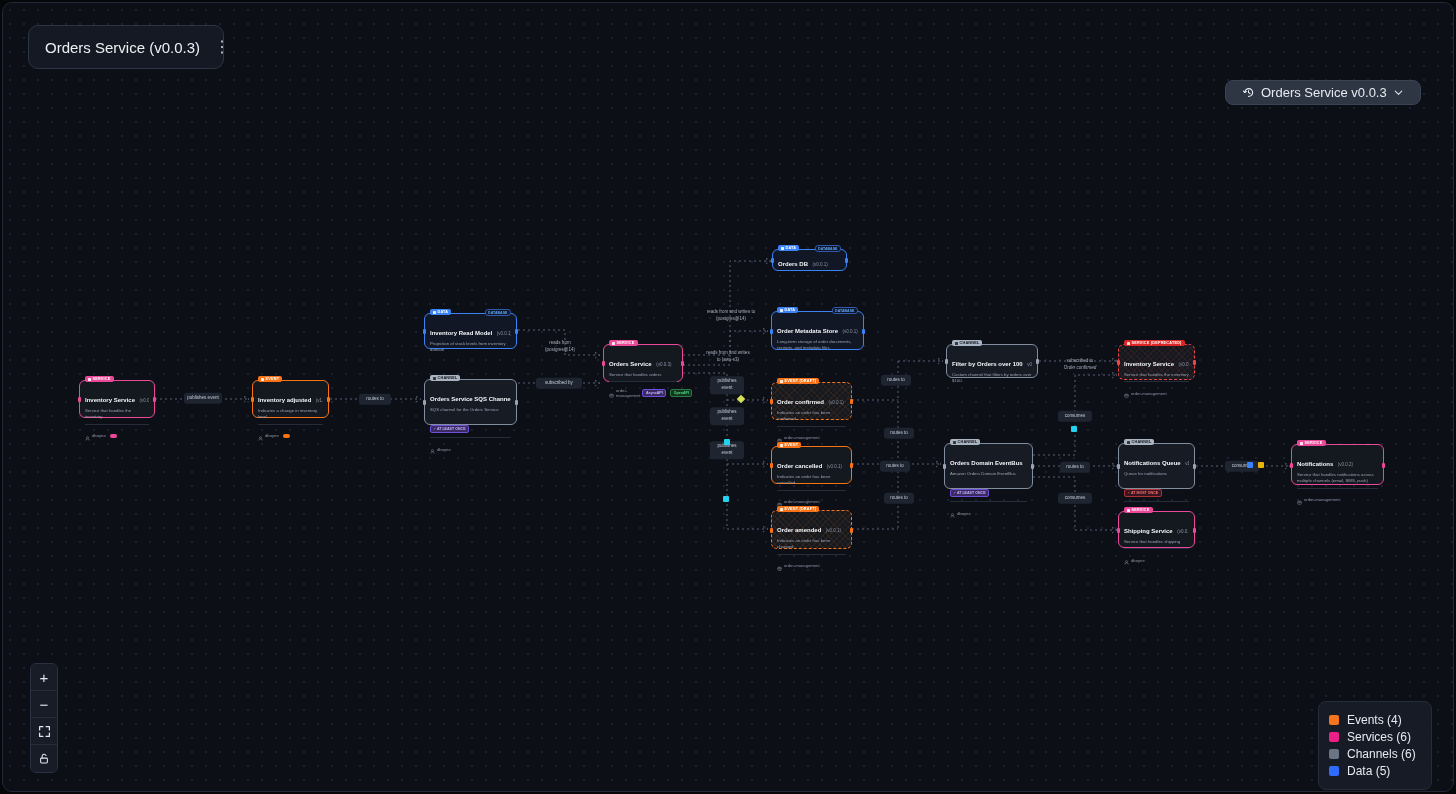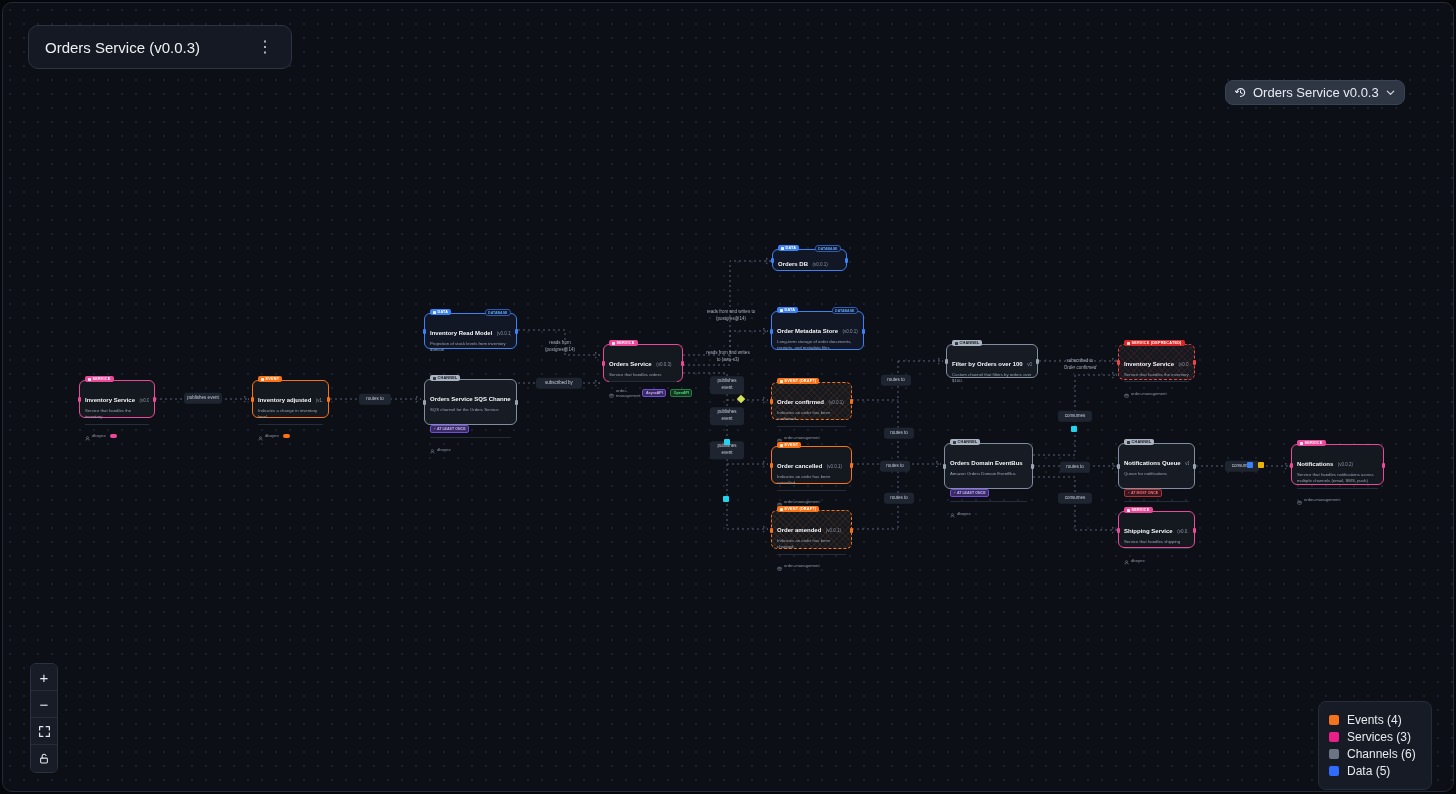--- a/index.html
+++ b/index.html
@@ -5,31 +5,31 @@
   * { margin:0; padding:0; box-sizing:border-box; }
   html,body { background:#05070b; }
   body { font-family:"Liberation Sans","DejaVu Sans",sans-serif; }
   .stage { position:relative; width:1456px; height:794px; background:#05070b; overflow:hidden; }
   .frame { position:absolute; inset:2px; border:1px solid #222938; border-radius:10px; overflow:hidden;
            background-color:#0c0f16;
            background-image:radial-gradient(circle,#1b2130 0.9px,transparent 1px);
            background-size:14px 14px; }
 
   
-  .hdr-box { position:absolute; left:25px; top:22px; width:264px; height:44px; background:#141923;
+  .hdr-box { position:absolute; left:25px; top:22px; width:196px; height:44px; background:#141923;
              border:1px solid #2c3443; border-radius:10px; display:flex; align-items:center;
              padding:0 12px 0 16px; gap:8px; z-index:40; }
   .hdr-title { font-size:15px; color:#edeff3; font-weight:500; flex:1; white-space:nowrap; }
   .kebab { font-size:16px; color:#c7cdd8; background:none; border:none; cursor:pointer; line-height:1; padding:2px 6px; }
   .search { position:absolute; left:1022px; top:22px; width:398px; height:44px; background:#141923;
             border:1px solid #2c3443; border-radius:10px; padding:0 14px; font-size:15px; color:#e8eaf0;
             font-family:inherit; z-index:40; }
   .search::placeholder { color:#828a99; }
   .ver-pill { position:absolute; left:1222px; top:77px; height:25px; background:#2e3644; border:1px solid #3a4354;
-              border-radius:8px; display:flex; align-items:center; gap:6px; padding:0 8px; z-index:40; cursor:pointer; }
+              border-radius:8px; display:flex; align-items:center; gap:6px; padding:0 16px; z-index:40; cursor:pointer; }
   .ver-pill span { font-size:13px; color:#e8eaf0; }
   .icon-svg { display:block; }
 
   
   svg.edges { position:absolute; left:0; top:0; pointer-events:none; z-index:1; }
   svg.edges path { fill:none; stroke:#566172; stroke-width:1; stroke-dasharray:2 3; }
 
   
   .node { position:absolute; border-radius:6px; border:1.2px solid; background:#14181f; z-index:10;
           padding:6px 5px 3px 5px; cursor:pointer; }
@@ -401,21 +401,21 @@
       </button>
     </div>
 
     <div class="legend">
       <div class="legend-row">
         <span class="legend-swatch" style="background: rgb(244, 115, 28);"></span>
         <span class="legend-label">Events (4)</span>
       </div>
       <div class="legend-row">
         <span class="legend-swatch" style="background: rgb(236, 30, 135);"></span>
-        <span class="legend-label">Services (3)</span>
+        <span class="legend-label">Services (6)</span>
       </div>
       <div class="legend-row">
         <span class="legend-swatch" style="background: rgb(106, 116, 130);"></span>
         <span class="legend-label">Channels (6)</span>
       </div>
       <div class="legend-row">
         <span class="legend-swatch" style="background: rgb(47, 107, 255);"></span>
         <span class="legend-label">Data (5)</span>
       </div>
     </div>

